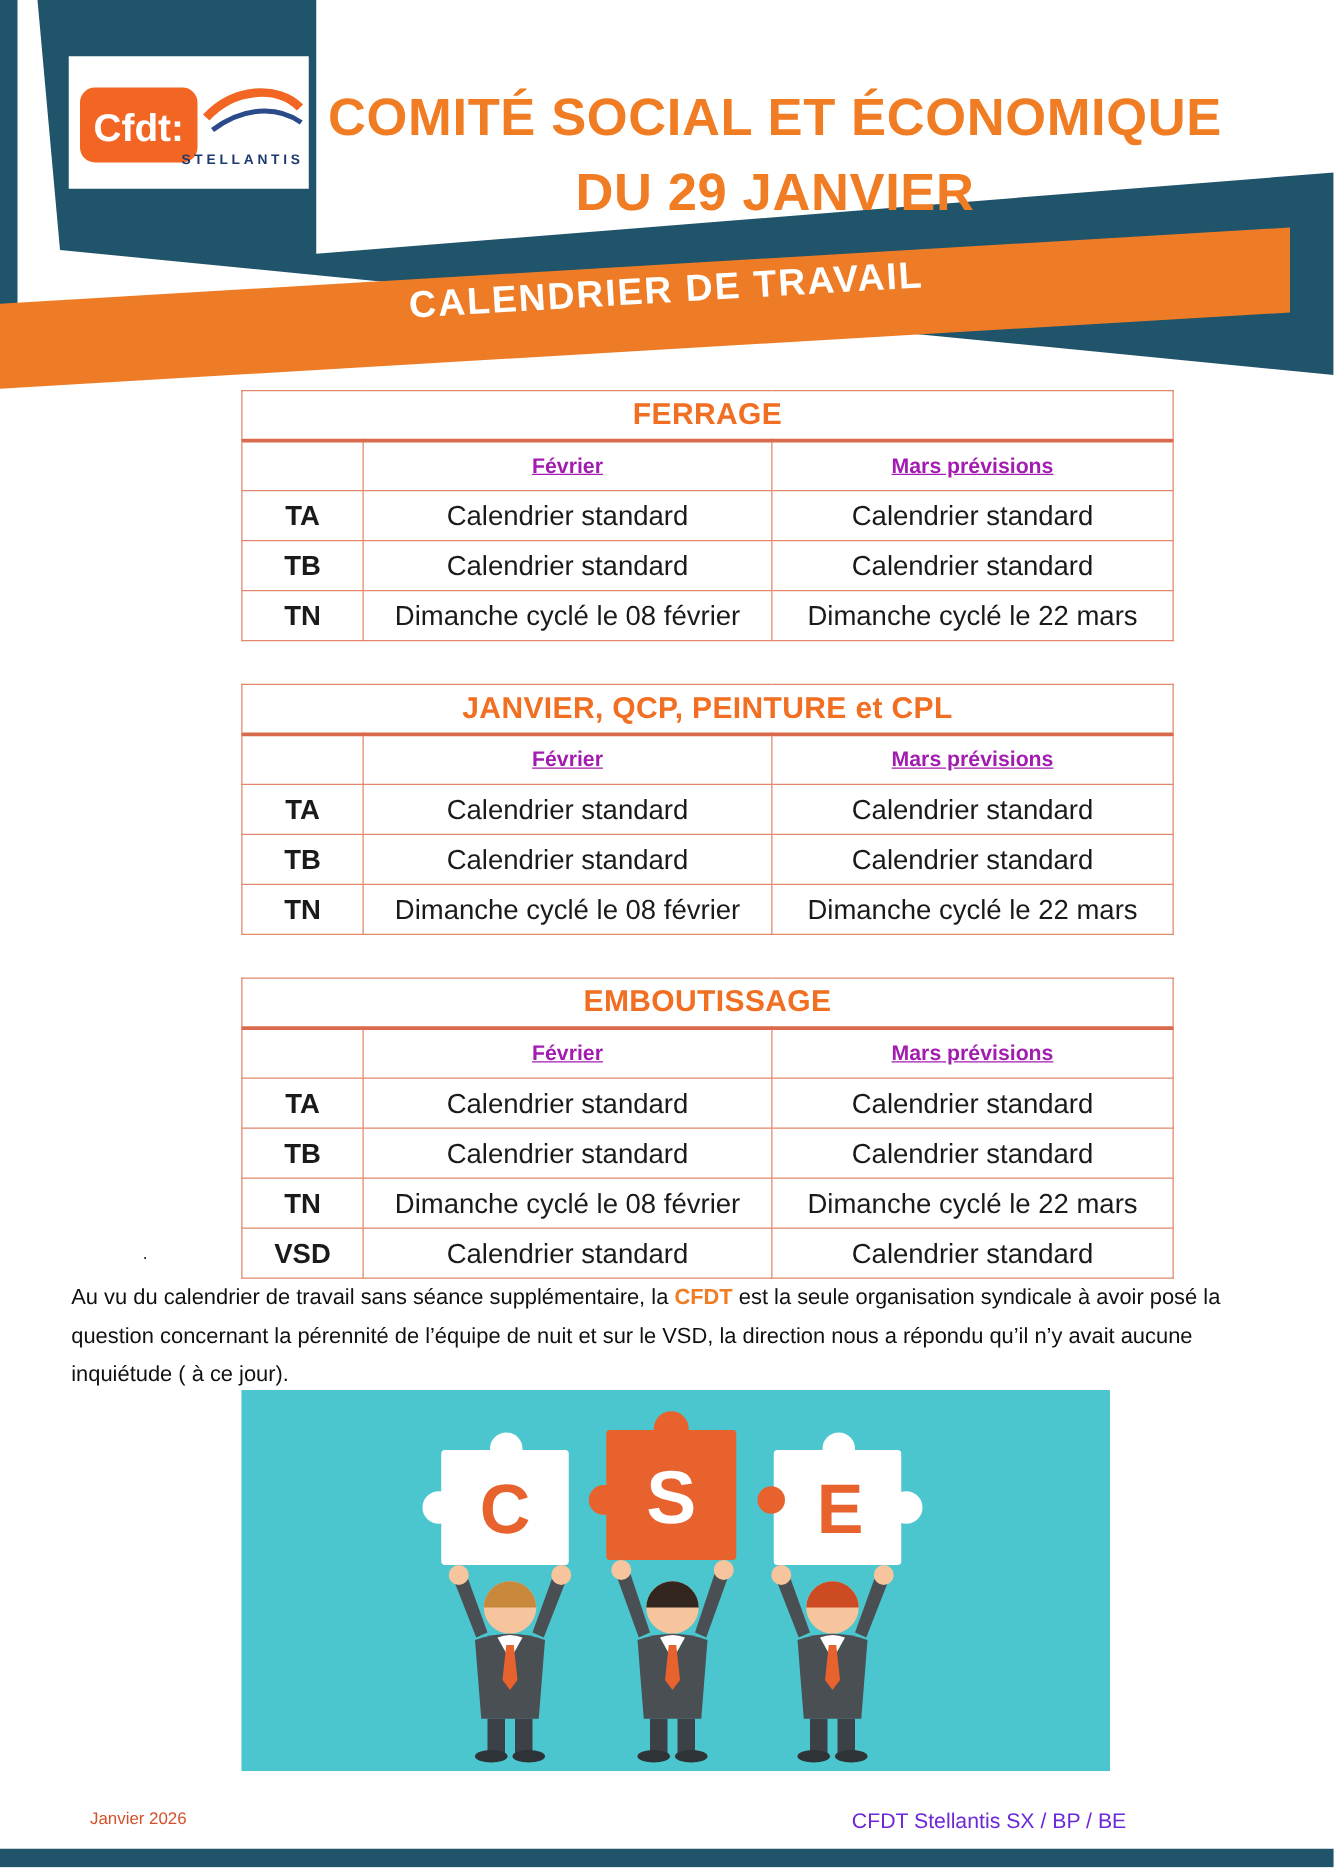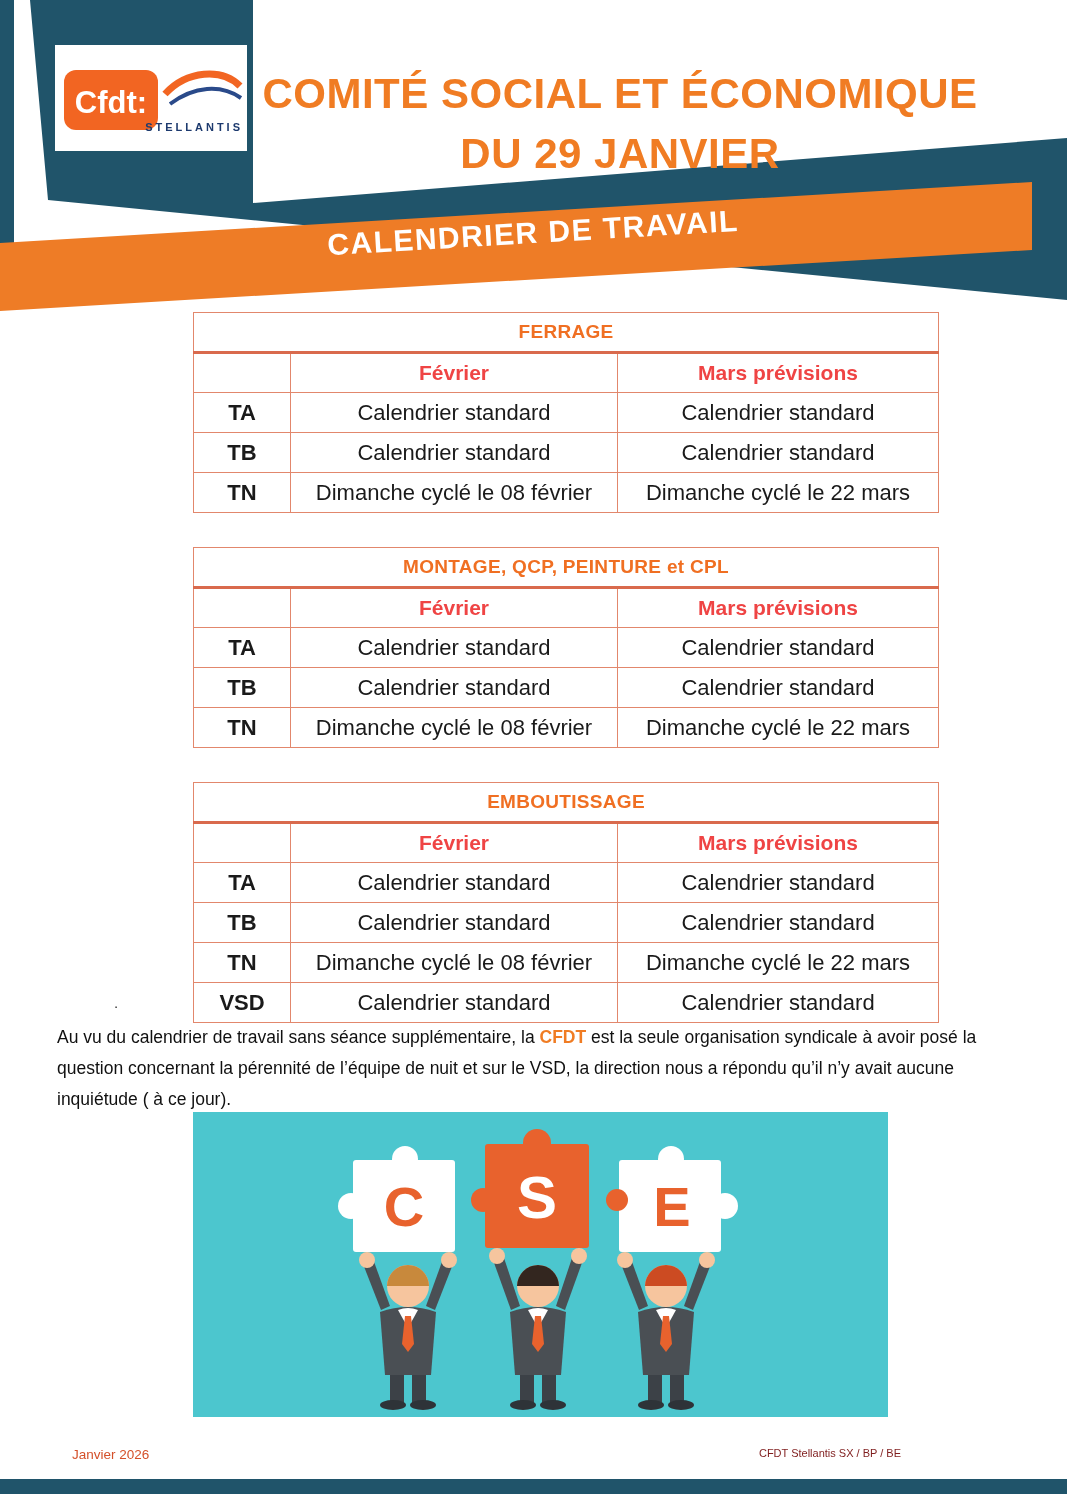--- a/index.html
+++ b/index.html
@@ -20,35 +20,35 @@
     text-align:center; transform:rotate(-3.4deg);
     color:#ffffff; font-weight:700; font-size:30px; letter-spacing:1.5px;
   }
   .tables-wrap { position:absolute; left:193px; top:312px; width:745px; }
   table.cal { border-collapse:collapse; table-layout:fixed; width:745px; margin:0 0 34px 0; }
   table.cal col.c1 { width:97px; }
   table.cal col.c2 { width:327px; }
   table.cal col.c3 { width:321px; }
   table.cal th, table.cal td { border:1px solid #e2876c; text-align:center; padding:0; }
   table.cal .t-title {
-    height:38px; font-size:19px; font-weight:700; color:#f06f22;
+    height:38px; font-size:24px; font-weight:700; color:#f06f22;
     border-bottom:3px solid #d96a4d; letter-spacing:0.3px;
   }
-  table.cal tr.cols th { height:38px; font-size:21px; font-weight:700; color:#ef4444; }
+  table.cal tr.cols th { height:38px; font-size:17px; font-weight:700; color:#a21caf;text-decoration:underline; }
   table.cal td { height:39px; font-size:22px; color:#1a1a1a; font-weight:400; }
   table.cal td.lbl { font-weight:700; }
   .stray-dot { position:absolute; left:114px; top:994px; font-size:15px; color:#333333; }
   .para {
     position:absolute; left:57px; top:1022px; width:952px;
     font-size:17.5px; line-height:31px; color:#101010;
   }
   .para .hl { color:#f07c23; font-weight:700; }
   .illus { position:absolute; left:193px; top:1112px; width:695px; height:305px; }
   .footer-left  { position:absolute; left:72px;  top:1447px; font-size:13.5px; color:#d4502a; }
-  .footer-right { position:absolute; right:202px; top:1447px; font-size:11px; color:#7f1d1d; }
+  .footer-right { position:absolute; right:202px; top:1447px; font-size:17px; color:#6d28d9; }
   .bottom-bar { position:absolute; left:0; bottom:0; width:1067px; height:15px; background:#20546a; }
 </style>
 </head>
 <body>
 
 <div class="page">
 
   <svg class="header-svg" width="1067" height="320" viewBox="0 0 1067 320">
     <rect x="0" y="0" width="14" height="302" fill="#20546a"></rect>
     <polygon points="30,0 253,0 253,203 1067,138 1067,300 48,200" fill="#20546a"></polygon>
@@ -108,21 +108,21 @@
     </table>
 
     <table class="cal">
       <colgroup>
           <col class="c1">
           <col class="c2">
           <col class="c3">
         </colgroup>
       <thead>
         <tr>
-            <th colspan="3" class="t-title">MONTAGE, QCP, PEINTURE et CPL</th>
+            <th colspan="3" class="t-title">JANVIER, QCP, PEINTURE et CPL</th>
           </tr>
         <tr class="cols">
           <th></th>
           <th>Février</th>
           <th>Mars prévisions</th>
         </tr>
       </thead>
       <tbody>
         <tr>
           <td class="lbl">TA</td>

